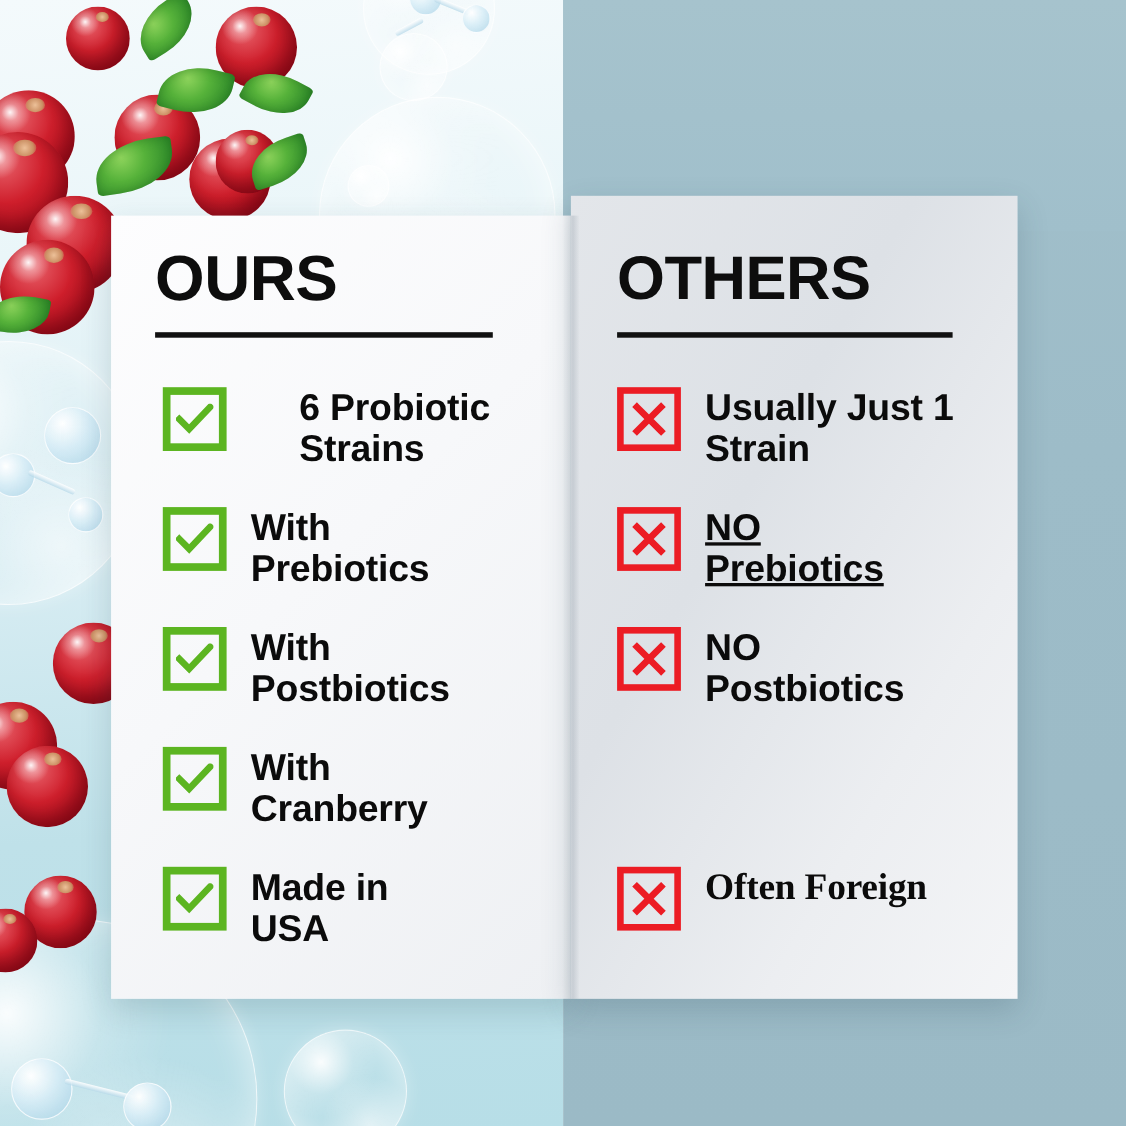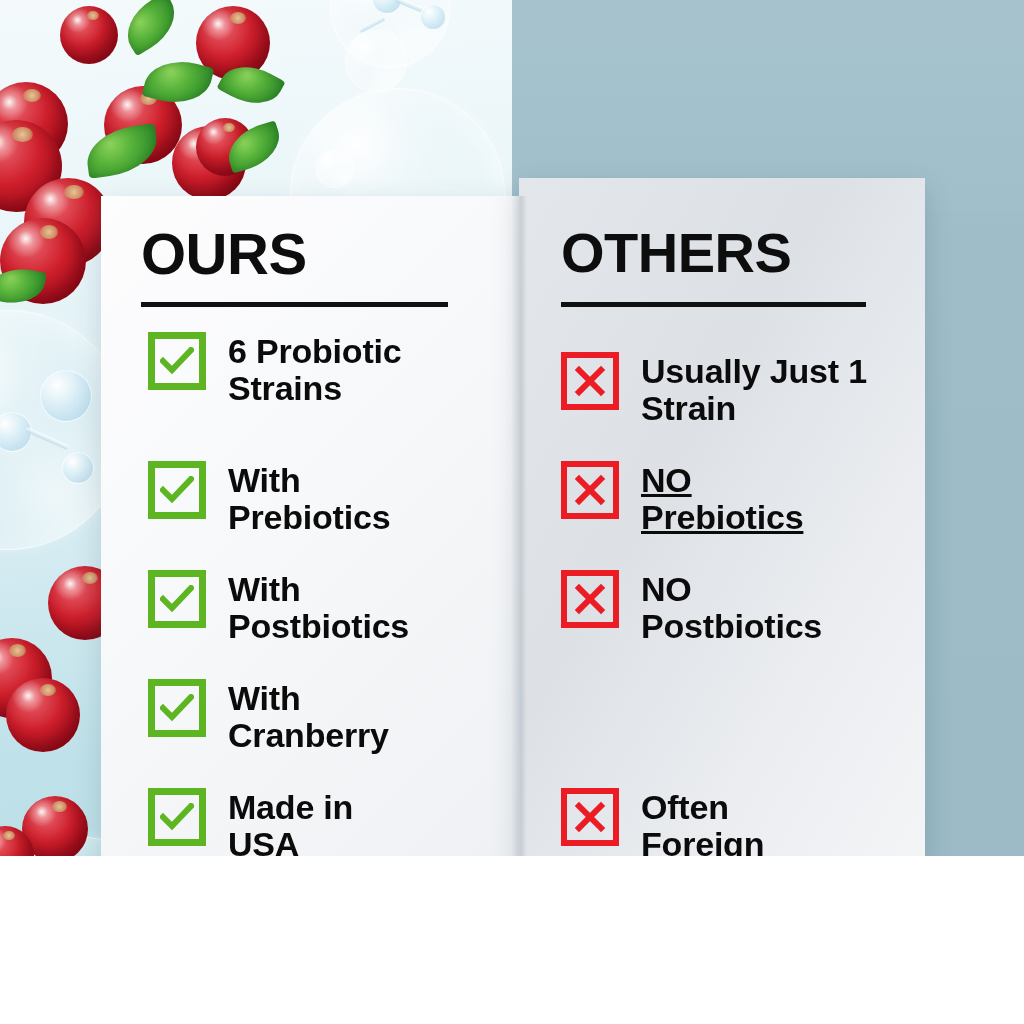--- a/index.html
+++ b/index.html
@@ -5,21 +5,21 @@
 <style>
   * { margin:0; padding:0; box-sizing:border-box; }
   html, body {
     width:1024px; height:1024px;
     font-family:"Liberation Sans", sans-serif;
     overflow:hidden;
   }
 
   #stage {
     position:relative;
-    width:1024px; height:856px;
+    width:1024px; height:1024px;
     background:#e5e5e5;
     overflow:hidden;
   }
 
   
   .bg-left {
     position:absolute; left:0; top:0; width:512px; height:1024px;
     background:linear-gradient(175deg,#f4fafc 0%,#eaf6f9 22%,#d8edf3 48%,#bfe1e9 72%,#b7dee7 100%);
   }
   .bg-right {
@@ -169,21 +169,21 @@
 
   <div class="panel-left"></div>
   <div class="panel-right"></div>
   <div class="fold"></div>
 
   <div class="col" style="left:141px;top:225px;width:320px;">
     <div class="col-head head-ours">OURS</div>
     <div class="rule" style="width:307px;height:5px;margin-top:19px;"></div>
   </div>
 
-  <div class="row" style="left:148px;top:332px;">
+  <div class="row" style="left:148px;top:352px;gap:44px;">
     <div class="mark check">
       <svg width="34" height="28" viewBox="0 0 34 28" aria-hidden="true">
         <path d="M3 14 L12 23 L31 3" fill="none" stroke="#5cb521" stroke-width="6" stroke-linecap="square" stroke-linejoin="miter"></path>
       </svg>
     </div>
     <div class="row-label" style="width:230px;">6 Probiotic Strains</div>
   </div>
 
   <div class="row" style="left:148px;top:461px;">
     <div class="mark check">
@@ -253,16 +253,16 @@
     <div class="row-label lite" style="width:240px;">NO Postbiotics</div>
   </div>
 
 
   <div class="row" style="left:561px;top:788px;">
     <div class="mark cross">
       <svg width="32" height="32" viewBox="0 0 32 32" aria-hidden="true">
         <path d="M5 5 L27 27 M27 5 L5 27" fill="none" stroke="#ec1c24" stroke-width="6" stroke-linecap="square"></path>
       </svg>
     </div>
-    <div class="row-label" style="width:210px;">Often Foreign</div>
+    <div class="row-label" style="width:210px;font-family:Liberation Serif, serif;">Often Foreign</div>
   </div>
 
 </div>
 
 </body></html>

